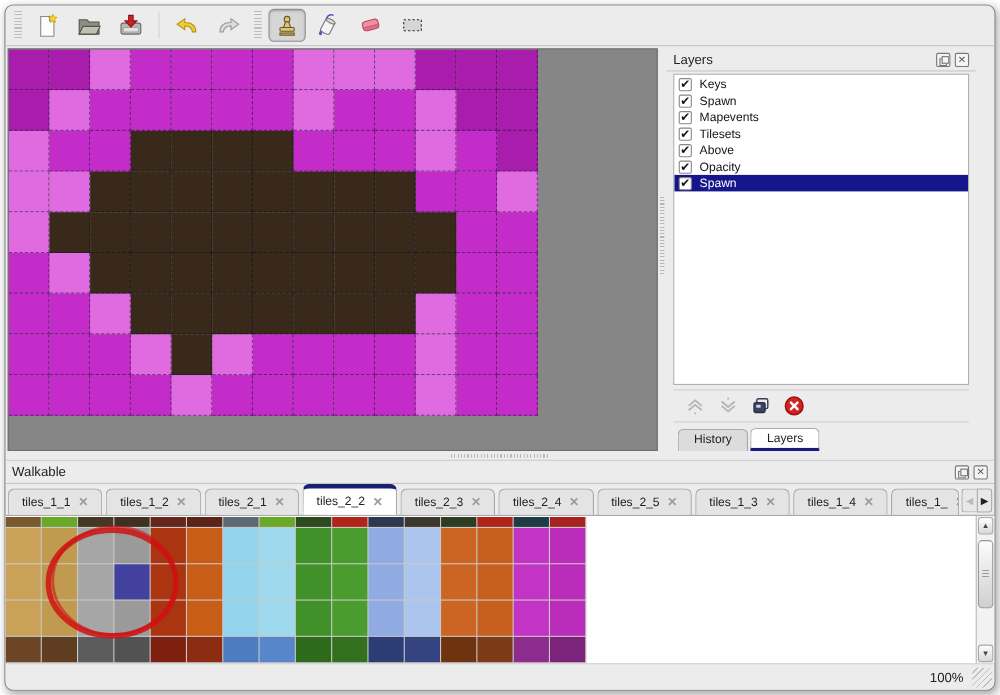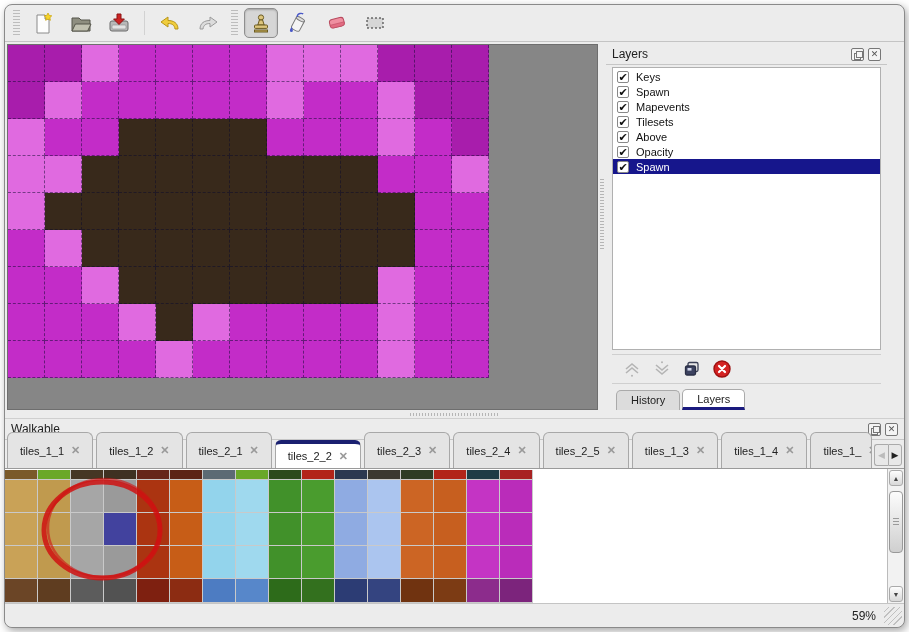--- a/index.html
+++ b/index.html
@@ -59,21 +59,21 @@
   .dock-tabs { height:26px; display:flex; align-items:flex-end; padding:4px 6px 0 10px; gap:2px; flex:none; }
   .dtab { font-size:11px; color:#222; padding:3px 14px 4px 14px; border:1px solid #aaa; border-bottom:none; border-radius:5px 5px 0 0; background:#dcdcdc; }
   .dtab.active { background:#fff; border-bottom:3px solid #1a1a7e; padding-bottom:2px; }
   
   .hsplitter { height:8px; flex:none; position:relative; }
   .hsplitter::after { content:""; position:absolute; top:3px; left:calc(50% - 45px); width:90px; height:3px;
     background:repeating-linear-gradient(to right,#b5b5b5 0 1px,transparent 1px 3px); }
   
   .dock-bottom { flex:none; display:flex; flex-direction:column; border-top:1px solid #cfcfcf; }
   .ts-tabs { height:29px; display:flex; align-items:flex-end; padding:0 2px; gap:3px; flex:none; position:relative; border-bottom:1px solid #9a9a9a; }
-  .ttab { display:flex; align-items:center; gap:7px; font-size:11px; color:#222; height:36px; padding:0 12px;
+  .ttab { display:flex; align-items:center; gap:7px; font-size:11px; color:#222; height:24px; padding:0 12px;
     border:1px solid #a8a8a8; border-bottom:none; border-radius:6px 6px 0 0; background:#e4e4e4; white-space:nowrap; overflow:hidden; }
   .ttab.active { background:#fff; height:28px; border-top:4px solid #1a2070; }
   .ttab .x { color:#9a9a9a; font-size:11px; font-weight:bold; }
   .ts-scroll-arrows { position:absolute; right:2px; bottom:2px; display:flex; }
   .tsa { width:14px; height:22px; border:1px solid #aaa; background:#e8e8e8; font-size:9px; display:flex; align-items:center; justify-content:center; }
   .tsa.prev { color:#bbb; border-right:none; border-radius:3px 0 0 3px; }
   .tsa.next { color:#222; border-radius:0 3px 3px 0; }
   .ts-body { height:134px; display:flex; flex:none; background:#fff; position:relative; }
   .ts-grid { display:grid; grid-template-columns:repeat(16,32px); grid-template-rows:9px 32px 32px 32px 23px;
     gap:1px; background:#c9c9c9; border-right:1px solid #c9c9c9; align-content:start; margin-top:1px; }
@@ -506,17 +506,17 @@
       </svg>
       <div class="ts-scrollbar">
         <span class="sb-btn">▲</span>
         <span class="sb-track">
           <span class="sb-thumb"></span>
         </span>
         <span class="sb-btn">▼</span>
       </div>
     </div>
     <div class="statusbar">
-      <span class="zoom-level">59%</span>
+      <span class="zoom-level">100%</span>
       <span class="resize-grip"></span>
     </div>
   </div>
 </div>
 
 </body></html>

